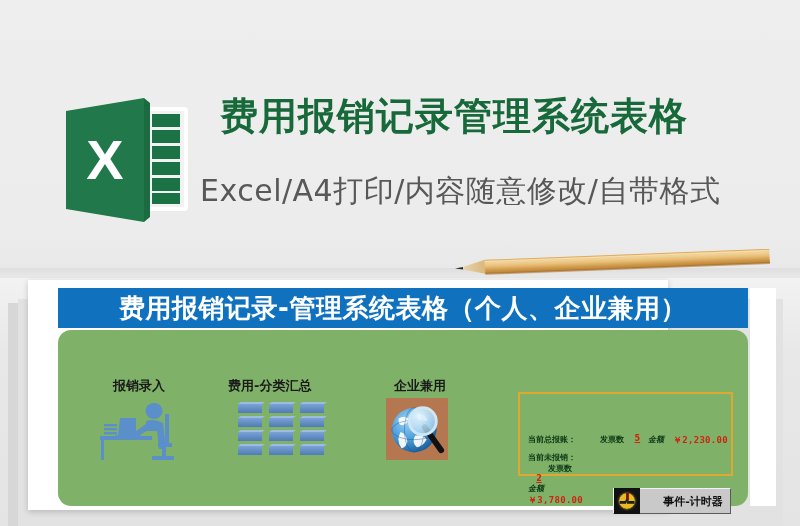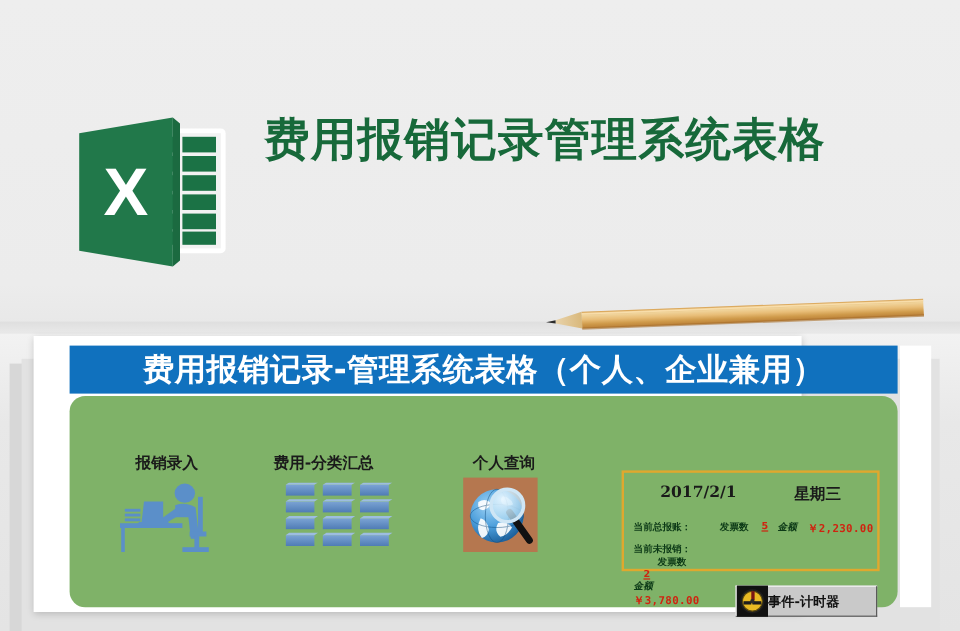--- a/index.html
+++ b/index.html
@@ -148,23 +148,24 @@
     background:#c9c9c9;
     border-top:1px solid #f2f2f2;border-left:1px solid #f2f2f2;
     border-right:1px solid #5a5a5a;border-bottom:1px solid #5a5a5a;
     box-sizing:border-box;
   }
   #timer-icon{
     width:26px;height:26px;flex:0 0 26px;background:#111;
     display:flex;align-items:center;justify-content:center;
   }
   #timer-label{
-    flex:1;text-align:left;font-size:11px;font-weight:700;color:#111;
-    font-family:"DejaVu Sans","Liberation Sans",sans-serif;
-    white-space:nowrap;
+    flex:1;text-align:center;font-size:11px;font-weight:700;color:#111;
+    font-family:"DejaVu Sans","Liberation Sans",sans-serif;
+    white-space:nowrap;
+    padding-left:16px;
   }
 
   
   #sheet-gutter{
     position:absolute;left:722px;top:8px;width:26px;height:218px;background:#fff;
   }
 </style>
 </head>
 <body>
 
@@ -195,20 +196,21 @@
           <rect x="92" y="96" width="28" height="11"></rect>
         </g>
 
         <path d="M6 14 L84 1 L84 125 L6 112 Z" fill="#21784a"></path>
         <path d="M84 1 L84 125 L90 120 L90 6 Z" fill="#1b6a40"></path>
         <text x="45" y="82" font-size="56" font-weight="700" fill="#ffffff" text-anchor="middle" font-family="Liberation Sans, sans-serif">X</text>
       </svg>
     </div>
 
     <div id="title-main">费用报销记录管理系统表格</div>
+    <div id="title-sub">Excel/A4打印/内容随意修改/自带格式</div>
   </div>
 
   <div id="pencil">
     <svg viewBox="0 0 315 22" width="315" height="22">
       <defs>
         <linearGradient id="woodg" x1="0" y1="0" x2="0" y2="1">
           <stop offset="0%" stop-color="#d9a456"></stop>
           <stop offset="22%" stop-color="#f0d39a"></stop>
           <stop offset="48%" stop-color="#e8bd77"></stop>
           <stop offset="75%" stop-color="#cf9a4a"></stop>
@@ -236,21 +238,21 @@
     <div id="sheet-inner">
 
       <div id="title-bar">
         <span id="title-bar-text">费用报销记录-管理系统表格（个人、企业兼用）</span>
       </div>
 
       <div id="sheet-body">
 
         <div class="col-label" id="label-entry">报销录入</div>
         <div class="col-label" id="label-summary">费用-分类汇总</div>
-        <div class="col-label" id="label-query">个人查询</div>
+        <div class="col-label" id="label-query">企业兼用</div>
 
         <div id="icon-entry">
           <svg viewBox="0 0 96 58" width="96" height="58">
             <g fill="#5b8fc9">
 
               <ellipse cx="56" cy="9" rx="8.5" ry="8"></ellipse>
 
               <path d="M48 19 q9 -3 17 2 l3 26 -7 0 -2 -18 -11 0 z"></path>
 
               <path d="M48 22 l-14 10 3 4 15 -9 z"></path>
@@ -338,24 +340,20 @@
             <g stroke="#0d4a7a" stroke-width="0.8" fill="none" opacity="0.5">
               <ellipse cx="26" cy="30" rx="23" ry="10"></ellipse>
               <ellipse cx="26" cy="30" rx="10" ry="23"></ellipse>
             </g>
             <line x1="37" y1="27" x2="54" y2="51" stroke="#111" stroke-width="6" stroke-linecap="round"></line>
             <circle cx="35" cy="21" r="14" fill="url(#lensg)" stroke="#cfe6f5" stroke-width="3"></circle>
           </svg>
         </div>
 
         <div id="info-box">
-          <div id="info-date-row">
-            <span>2017/2/1</span>
-            <span>星期三</span>
-          </div>
 
           <div class="info-line" id="info-line-1">
             <span class="il-label">当前总报账：</span>
             <span class="il-cnt-label">发票数</span>
             <span class="il-num">5</span>
             <span class="il-amt-label">金额</span>
             <span class="il-amt">￥2,230.00</span>
           </div>
 
           <div class="info-line" id="info-line-2">

